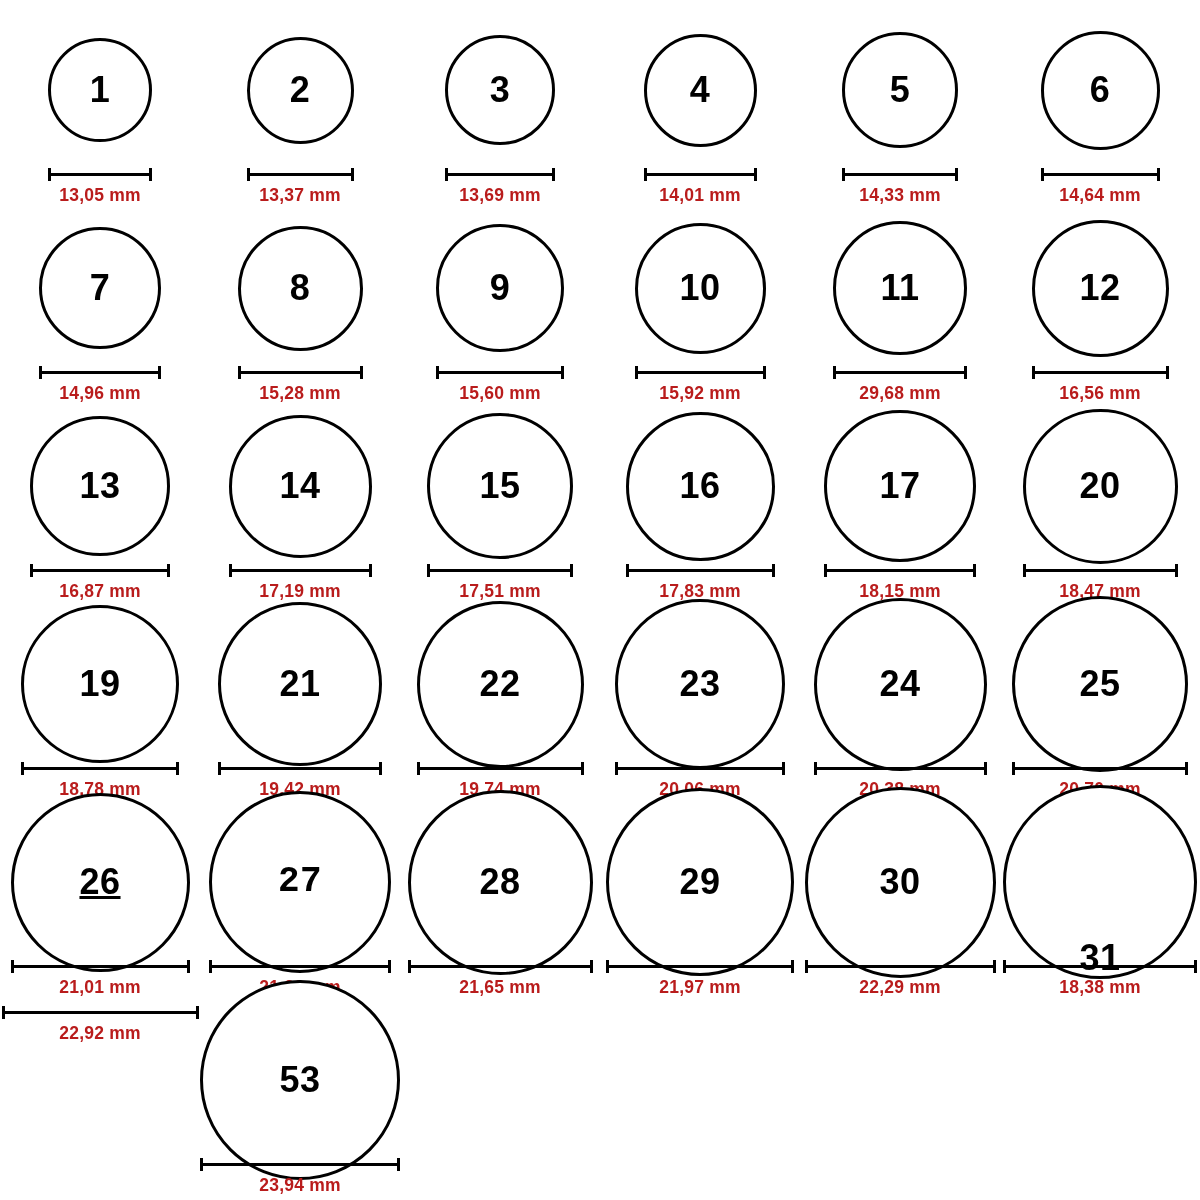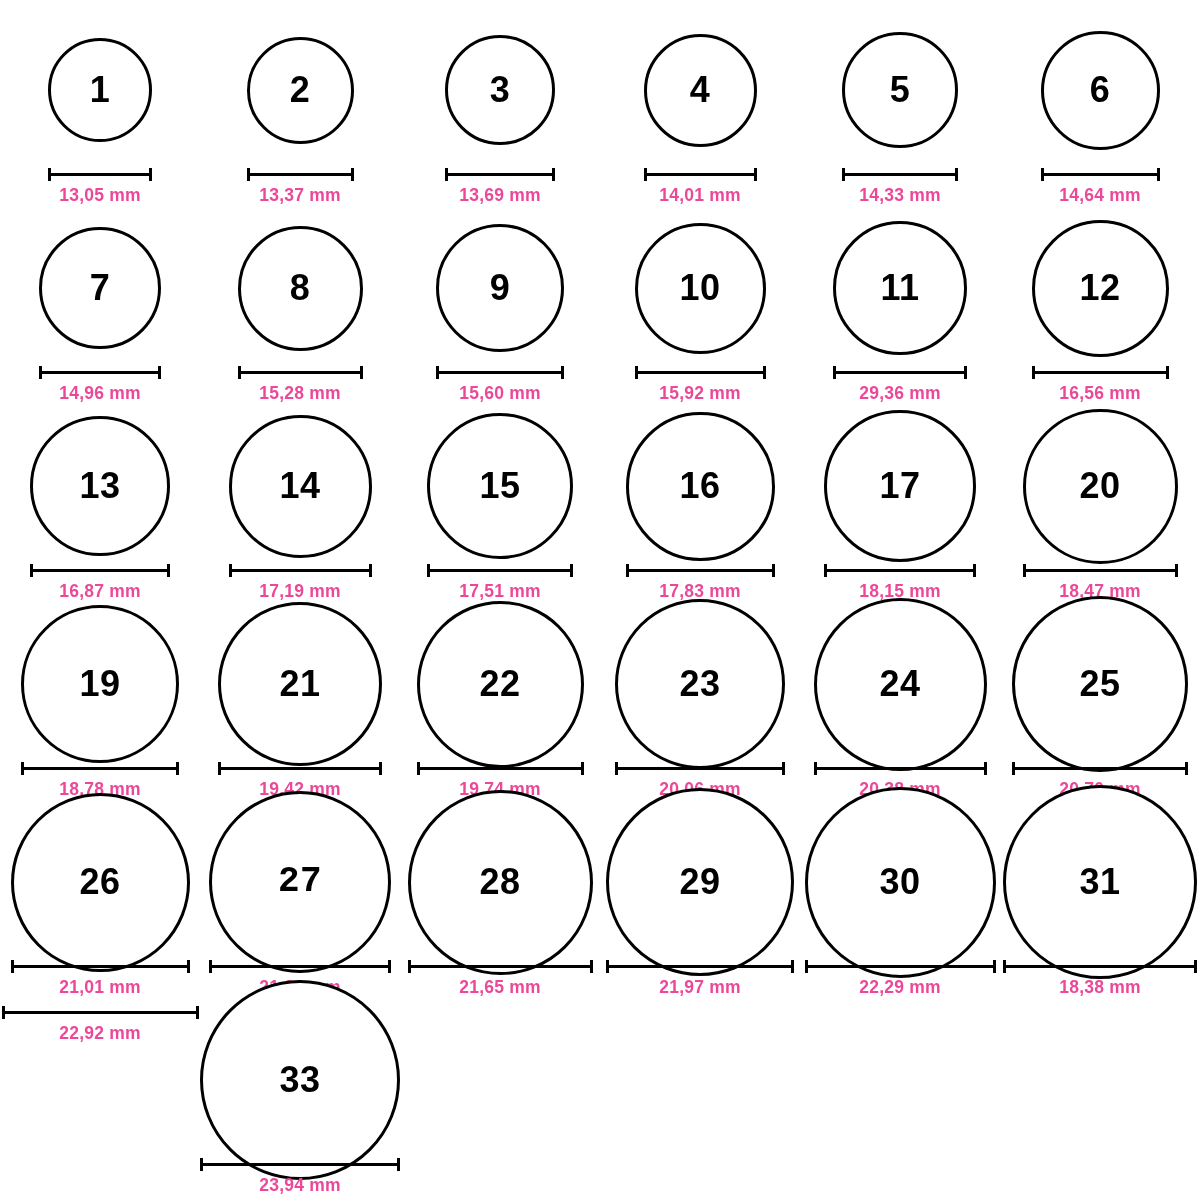--- a/index.html
+++ b/index.html
@@ -74,21 +74,21 @@
     width: 3px;
     height: 13px;
     background: #000;
   }
   .ruler .tick.left { left: 0; }
   .ruler .tick.right { right: 0; }
   .measure {
     margin-top: 5px;
     font-size: 17.5px;
     font-weight: bold;
-    color: #ec4899;
+    color: #b91c1c;
     white-space: nowrap;
     letter-spacing: 0.2px;
   }
 </style>
 </head>
 <body>
 
 <div id="chart">
   <div class="grid">
       <div class="cell">
@@ -225,21 +225,21 @@
         <div class="circle-wrap">
           <div class="circle" style="width: 134px; height: 134px;">
             <span class="circle-label" style="font-size: 36px;">11</span>
           </div>
         </div>
         <div class="ruler" style="width: 134px;">
           <div class="bar"></div>
           <div class="tick left"></div>
           <div class="tick right"></div>
         </div>
-        <div class="measure">29,36 mm</div>
+        <div class="measure">29,68 mm</div>
       </div>
       <div class="cell">
         <div class="circle-wrap">
           <div class="circle" style="width: 137px; height: 137px;">
             <span class="circle-label" style="font-size: 36px;">12</span>
           </div>
         </div>
         <div class="ruler" style="width: 137px;">
           <div class="bar"></div>
           <div class="tick left"></div>
@@ -398,21 +398,21 @@
         </div>
         <div class="ruler" style="width: 176px;">
           <div class="bar"></div>
           <div class="tick left"></div>
           <div class="tick right"></div>
         </div>
         <div class="measure">20,70 mm</div>
       </div>
       <div class="cell">
         <div class="circle-wrap">
-          <div class="circle" style="width: 179px; height: 179px;">
+          <div class="circle" style="width: 179px; height: 179px; text-decoration: underline;">
             <span class="circle-label" style="font-size: 36px;">26</span>
           </div>
         </div>
         <div class="ruler" style="width: 179px;">
           <div class="bar"></div>
           <div class="tick left"></div>
           <div class="tick right"></div>
         </div>
         <div class="measure">21,01 mm</div>
       </div>
@@ -463,21 +463,21 @@
         </div>
         <div class="ruler" style="width: 191px;">
           <div class="bar"></div>
           <div class="tick left"></div>
           <div class="tick right"></div>
         </div>
         <div class="measure">22,29 mm</div>
       </div>
       <div class="cell">
         <div class="circle-wrap">
-          <div class="circle" style="width: 194px; height: 194px;">
+          <div class="circle" style="width: 194px; height: 194px; align-items: flex-end;">
             <span class="circle-label" style="font-size: 36px;">31</span>
           </div>
         </div>
         <div class="ruler" style="width: 194px;">
           <div class="bar"></div>
           <div class="tick left"></div>
           <div class="tick right"></div>
         </div>
         <div class="measure">18,38 mm</div>
       </div>
@@ -485,21 +485,21 @@
         <div class="ruler" style="width: 197px;">
           <div class="bar"></div>
           <div class="tick left"></div>
           <div class="tick right"></div>
         </div>
         <div class="measure">22,92 mm</div>
       </div>
       <div class="cell">
         <div class="circle-wrap">
           <div class="circle" style="width: 200px; height: 200px;">
-            <span class="circle-label" style="font-size: 36px;">33</span>
+            <span class="circle-label" style="font-size: 36px;">53</span>
           </div>
         </div>
         <div class="ruler" style="width: 200px;">
           <div class="bar"></div>
           <div class="tick left"></div>
           <div class="tick right"></div>
         </div>
         <div class="measure">23,94 mm</div>
       </div>
     </div>

